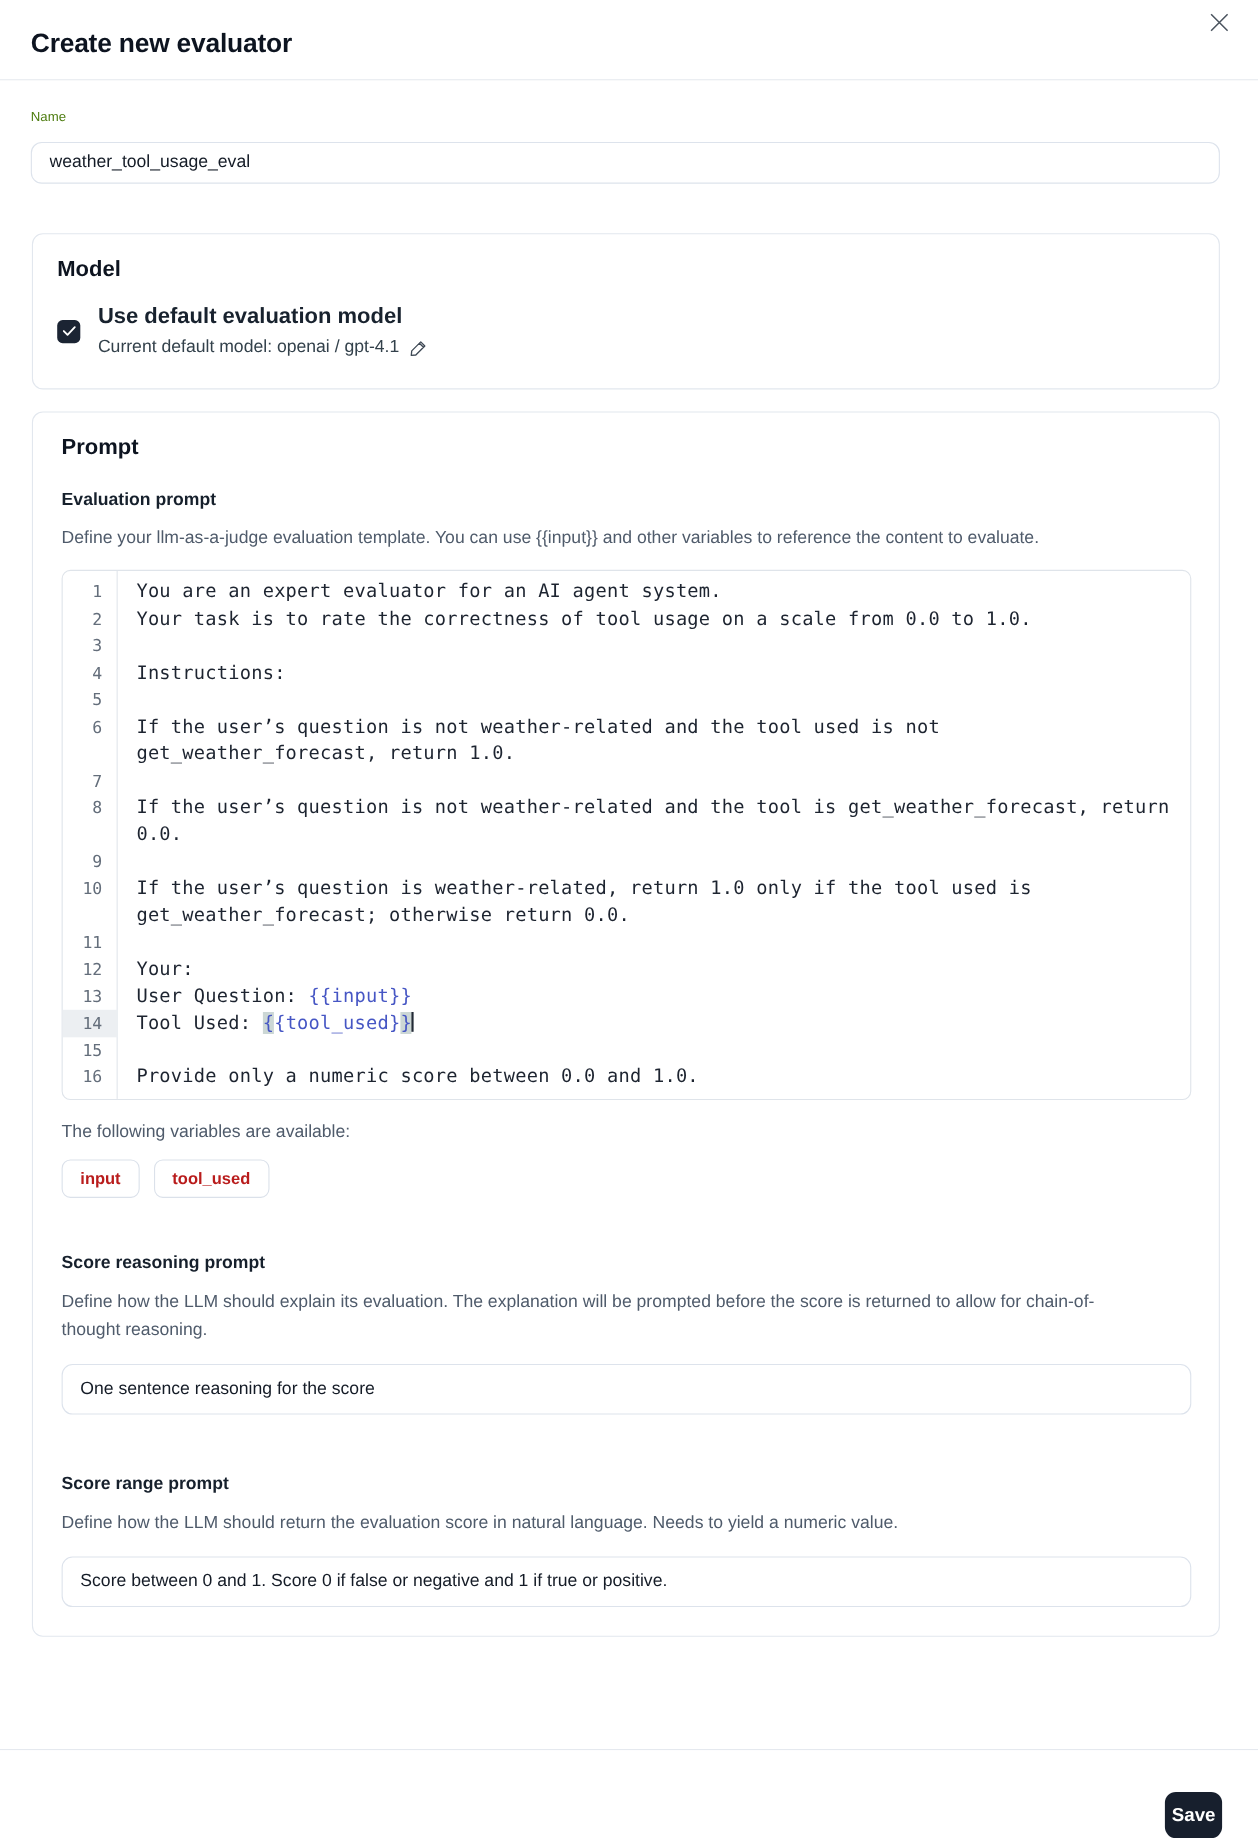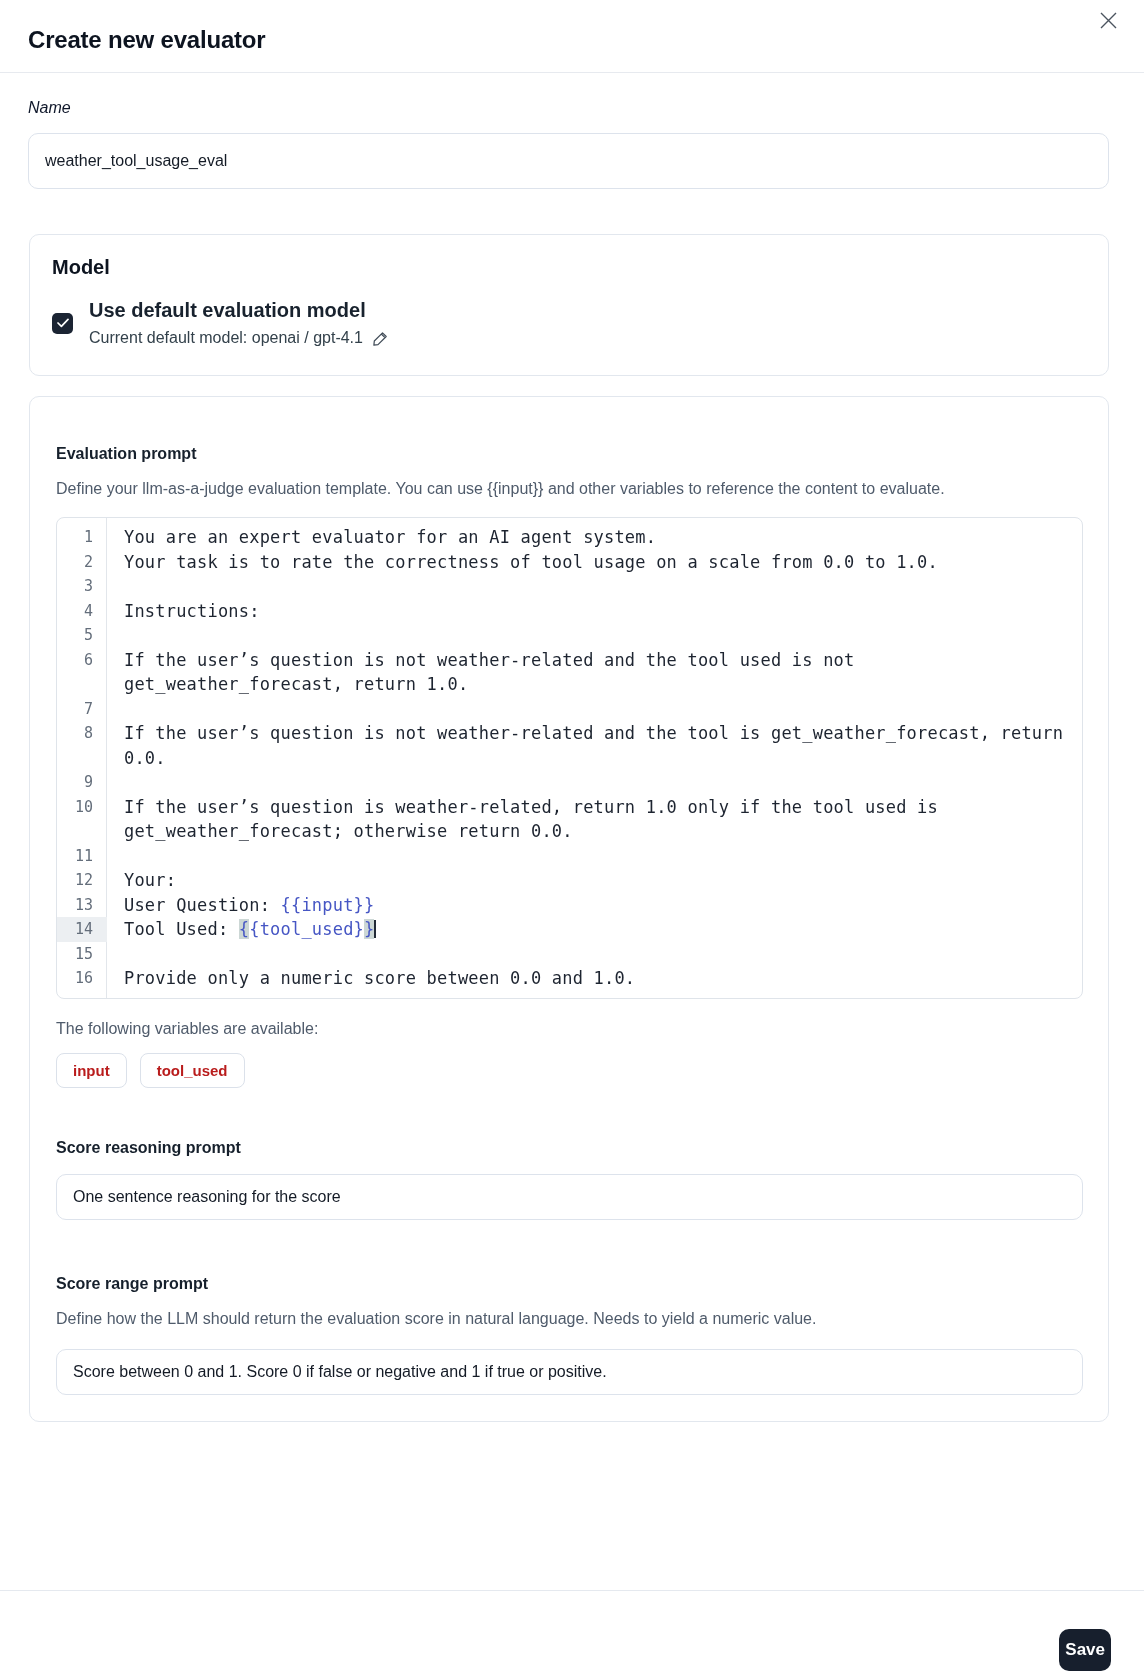--- a/index.html
+++ b/index.html
@@ -6,22 +6,22 @@
   html, body { width: 1144px; height: 1676px; background: #ffffff; overflow: hidden; }
   body { font-family: "Liberation Sans", sans-serif; color: #141b26; position: relative; }
 
   
   .modal-header { position: relative; padding: 26px 28px 18px 28px; border-bottom: 1px solid #e7eaef; }
   .modal-title { font-size: 24px; font-weight: 700; letter-spacing: -0.2px; color: #0d1420; }
   .close-btn { position: absolute; top: 6px; right: 22px; width: 28px; height: 28px;
                display: flex; align-items: center; justify-content: center; cursor: pointer; background: none; border: none; }
 
   
-  .field-label { font-size: 16px; color: #0f172a; font-style: italic; }
-  .text-input { width: 100%; height: 56px; border: 1px solid #dde3ec; border-radius: 10px;
+  .field-label { font-size: 12px; color: #4d7c0f; }
+  .text-input { width: 100%; height: 38px; border: 1px solid #dde3ec; border-radius: 10px;
                 padding: 0 16px; font-size: 16px; font-family: "Liberation Sans", sans-serif;
                 color: #141b26; background: #fff; outline: none; }
 
   .name-section { padding: 26px 35px 0 28px; }
   .name-section .text-input { margin-top: 16px; }
 
   
   .card { margin: 0 35px 0 29px; border: 1px solid #e2e7ee; border-radius: 10px; background: #fff; }
   .card-model { margin-top: 45px; padding: 21px 26px 28px 22px; }
   .card-prompt { margin-top: 20px; padding: 21px 25px 26px 26px; }
@@ -104,20 +104,21 @@
           <svg width="17" height="17" viewBox="0 0 17 17">
             <path d="M10.5 2.8 L14.2 6.5 L6 14.7 L1.9 15.1 L2.3 11 Z M9.3 4 L13 7.7" stroke="#3f4a56" stroke-width="1.2" fill="none" stroke-linejoin="round"></path>
           </svg>
         </span>
       </div>
     </div>
   </div>
 </div>
 
 <div class="card card-prompt">
+  <div class="card-heading">Prompt</div>
 
   <div class="score-section" style="margin-top:27px">
     <div class="sub-heading">Evaluation prompt</div>
     <div class="desc">Define your llm-as-a-judge evaluation template. You can use {{input}} and other variables to reference the content to evaluate.</div>
   </div>
 
   <div class="code-editor">
     <div class="gutter-col"></div>
     <div class="code-area" id="code-area">
         <div class="code-row">
@@ -188,20 +189,21 @@
   </div>
 
   <div class="vars-note">The following variables are available:</div>
   <div class="chips" id="chips">
       <button class="chip">input</button>
       <button class="chip">tool_used</button>
     </div>
 
   <div class="score-section">
     <div class="sub-heading">Score reasoning prompt</div>
+    <div class="desc">Define how the LLM should explain its evaluation. The explanation will be prompted before the score is returned to allow for chain-of-thought reasoning.</div>
     <input class="text-input" type="text" value="One sentence reasoning for the score" style="">
   </div>
 
   <div class="score-section" style="margin-top:55px">
     <div class="sub-heading">Score range prompt</div>
     <div class="desc">Define how the LLM should return the evaluation score in natural language. Needs to yield a numeric value.</div>
     <input class="text-input" type="text" value="Score between 0 and 1. Score 0 if false or negative and 1 if true or positive." style="">
   </div>
 </div>
 

